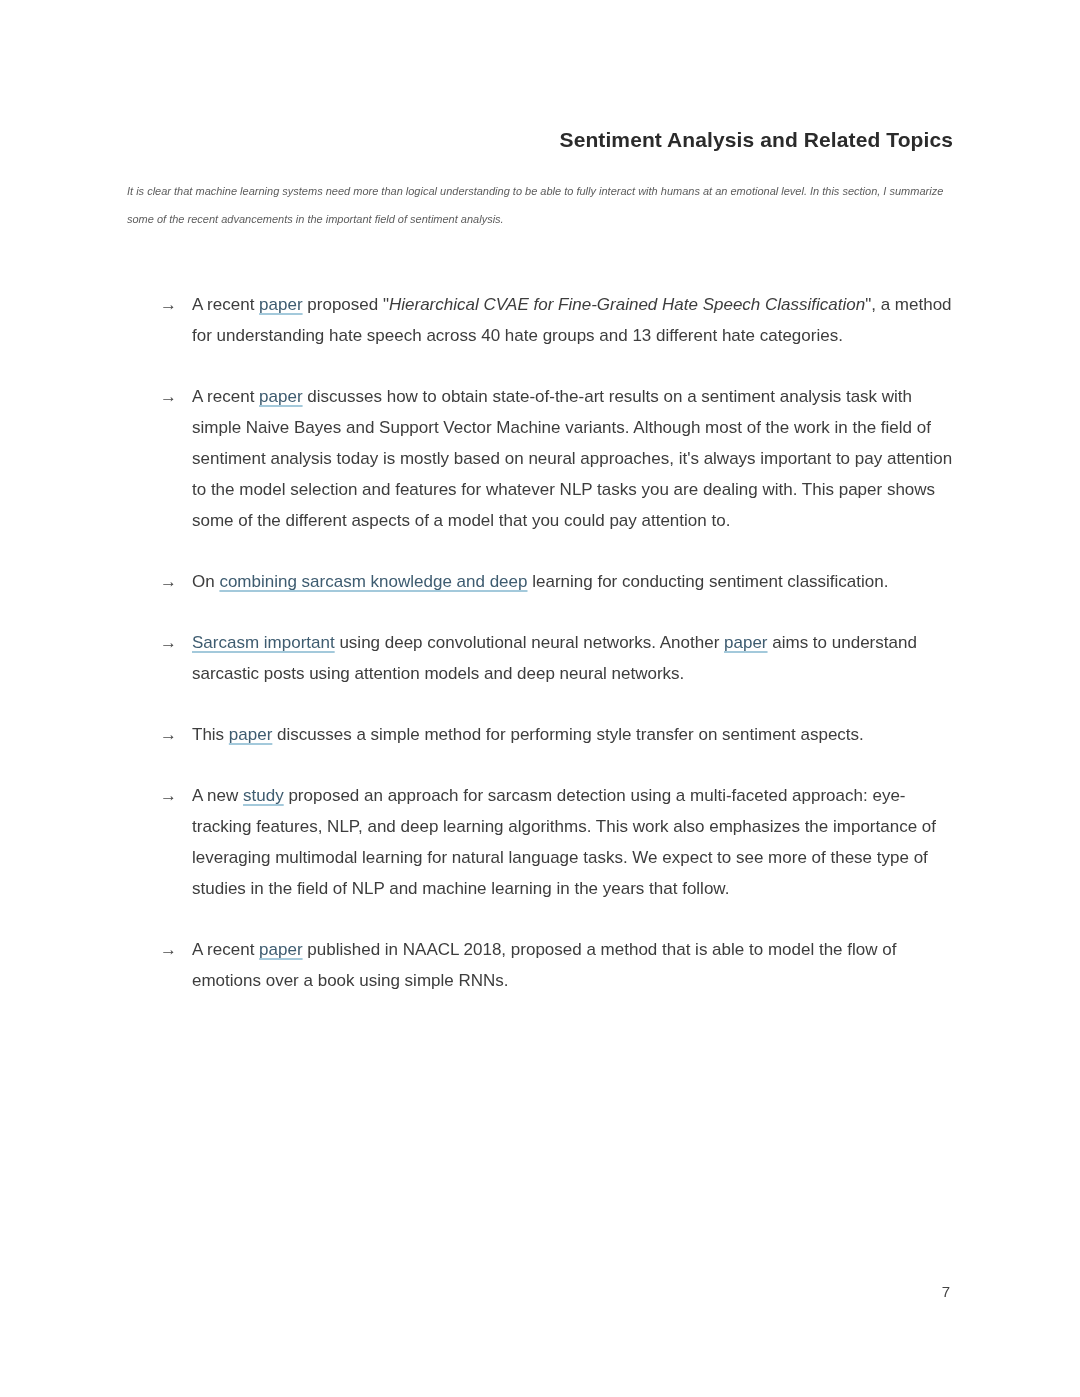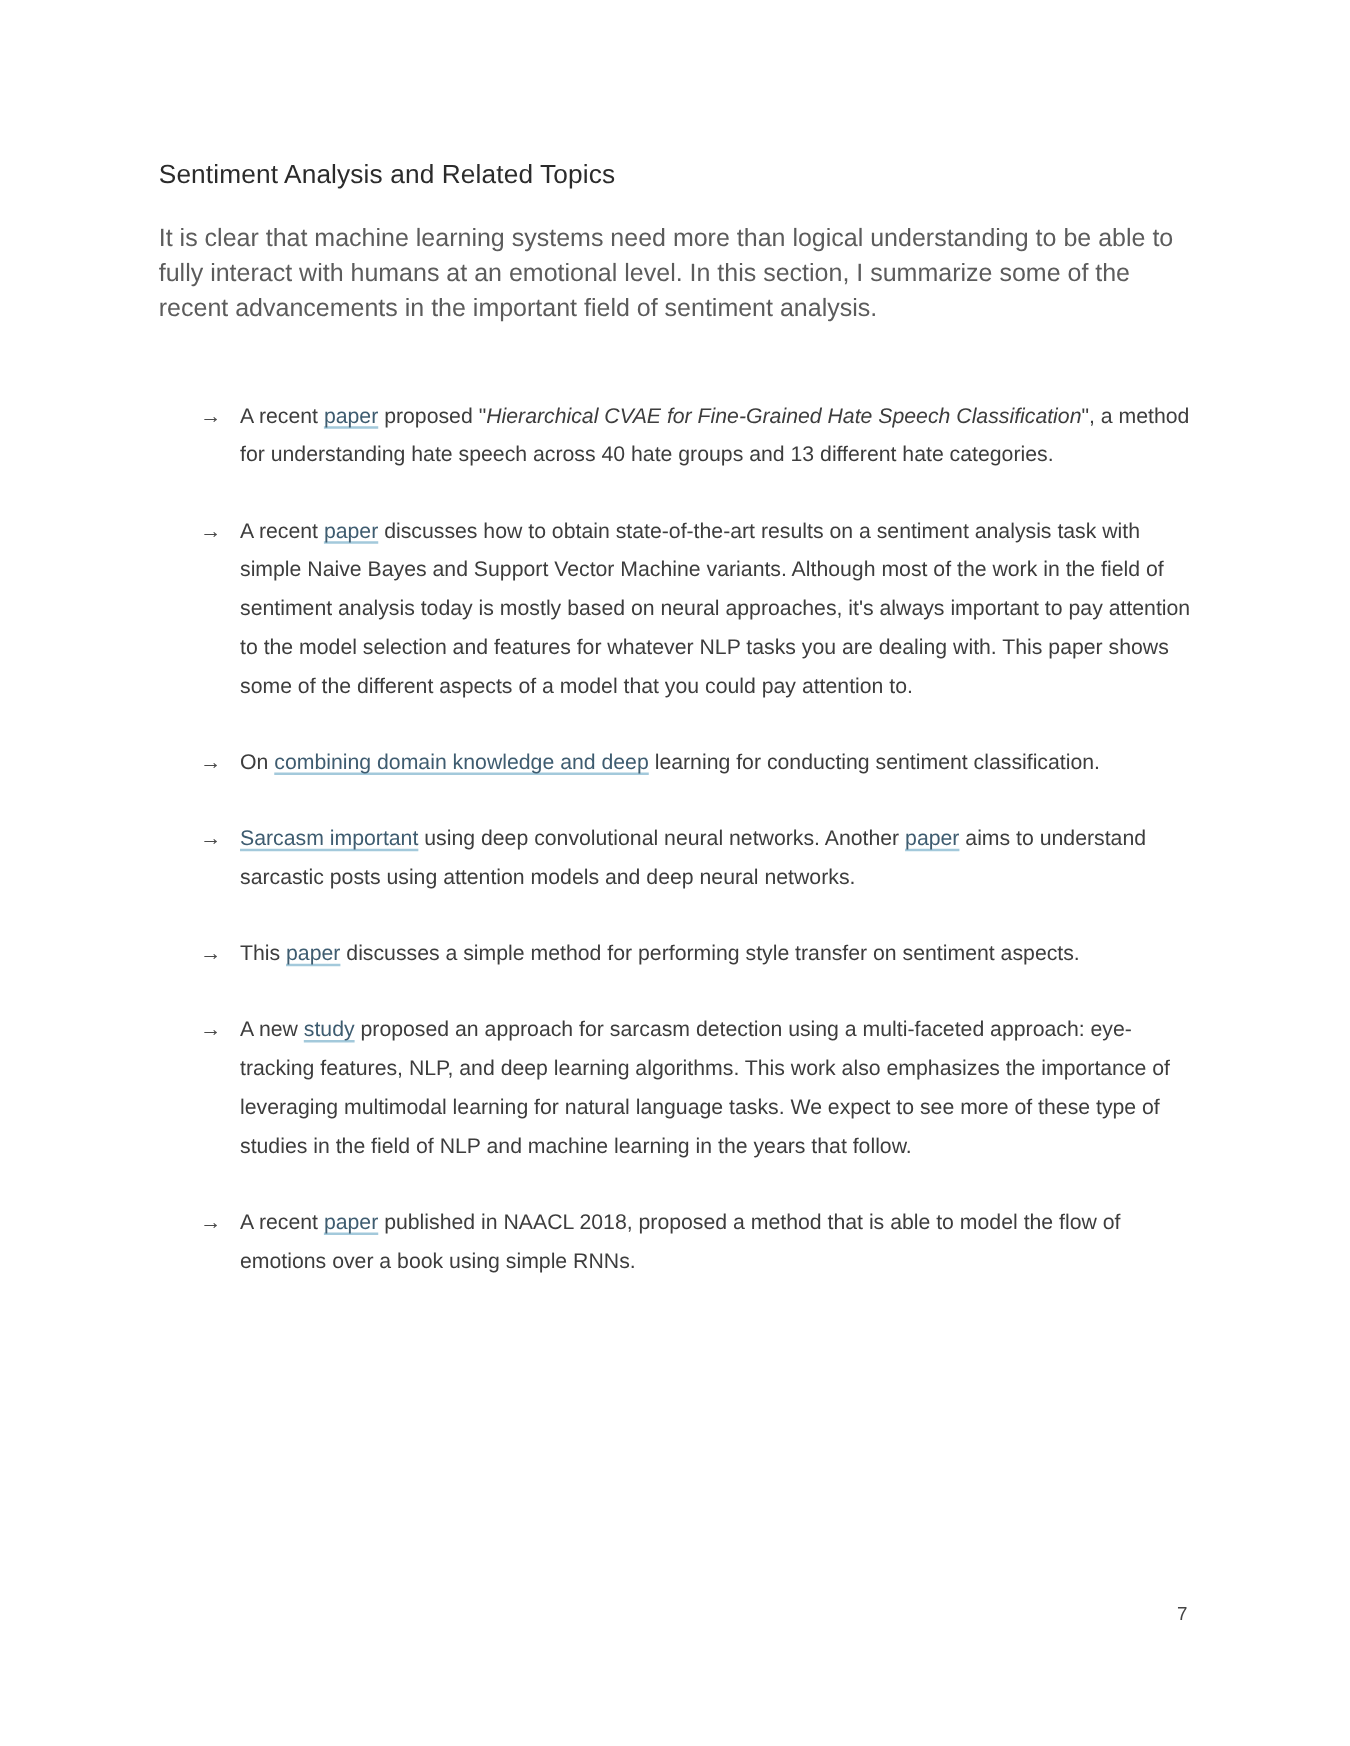--- a/index.html
+++ b/index.html
@@ -12,28 +12,30 @@
   .page {
     position: relative;
     width: 1080px;
     height: 1397px;
     background: #ffffff;
     padding: 126px 127px 0 127px;
     overflow: hidden;
   }
   h1.section-title {
     font-size: 21px;
-    font-weight: normal;
+    font-weight: bold;
     color: #2b2b2b;
     letter-spacing: 0.1px;
     margin: 0 0 24px 0;
     line-height: 1.3;
+    text-align: right;
   }
   p.intro {
-    font-size: 20px;
+    font-style: italic;
+    font-size: 11px;
     line-height: 28px;
     color: #5c5c5c;
     max-width: 822px;
     margin: 0 0 56px 0;
   }
   ul.bullets {
     list-style: none;
     padding-left: 33px;
     max-width: 826px;
   }
@@ -84,21 +86,21 @@
       <li class="bullet-item">
         <span class="arrow">→</span>
         <span class="content">A recent <a class="inline-link" href="#">paper</a> proposed "<em>Hierarchical CVAE for Fine-Grained Hate Speech Classification</em>", a method for understanding hate speech across 40 hate groups and 13 different hate categories.</span>
       </li>
       <li class="bullet-item">
         <span class="arrow">→</span>
         <span class="content">A recent <a class="inline-link" href="#">paper</a> discusses how to obtain state-of-the-art results on a sentiment analysis task with simple Naive Bayes and Support Vector Machine variants. Although most of the work in the field of sentiment analysis today is mostly based on neural approaches, it's always important to pay attention to the model selection and features for whatever NLP tasks you are dealing with. This paper shows some of the different aspects of a model that you could pay attention to.</span>
       </li>
       <li class="bullet-item">
         <span class="arrow">→</span>
-        <span class="content">On <a class="inline-link" href="#">combining domain knowledge and deep</a> learning for conducting sentiment classification.</span>
+        <span class="content">On <a class="inline-link" href="#">combining sarcasm knowledge and deep</a> learning for conducting sentiment classification.</span>
       </li>
       <li class="bullet-item">
         <span class="arrow">→</span>
         <span class="content"><a class="inline-link" href="#">Sarcasm important</a> using deep convolutional neural networks. Another <a class="inline-link" href="#">paper</a> aims to understand sarcastic posts using attention models and deep neural networks.</span>
       </li>
       <li class="bullet-item">
         <span class="arrow">→</span>
         <span class="content">This <a class="inline-link" href="#">paper</a> discusses a simple method for performing style transfer on sentiment aspects.</span>
       </li>
       <li class="bullet-item">

